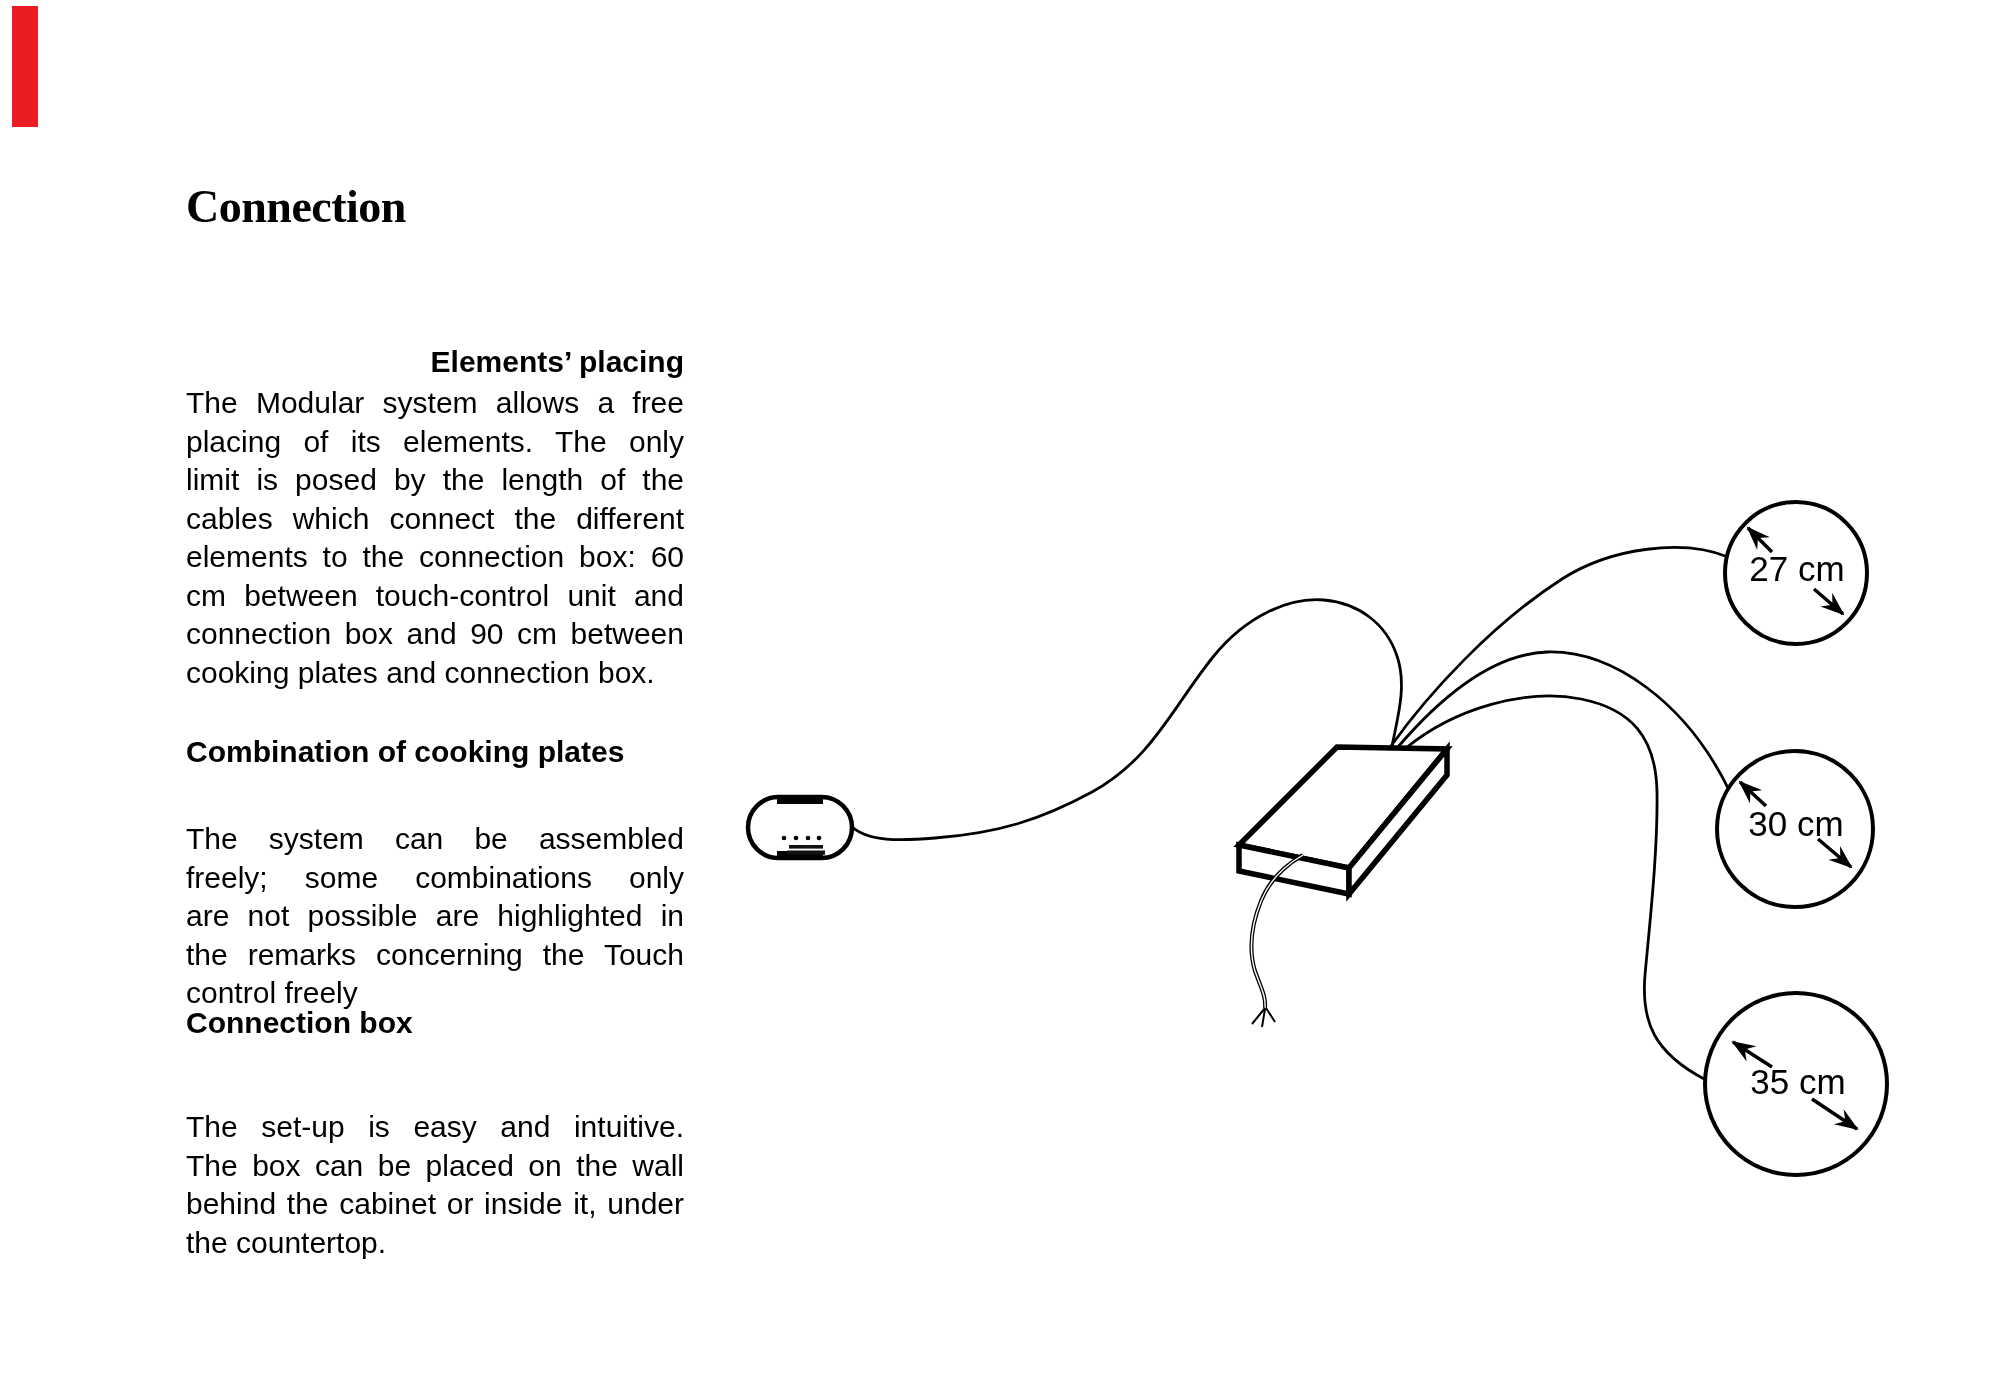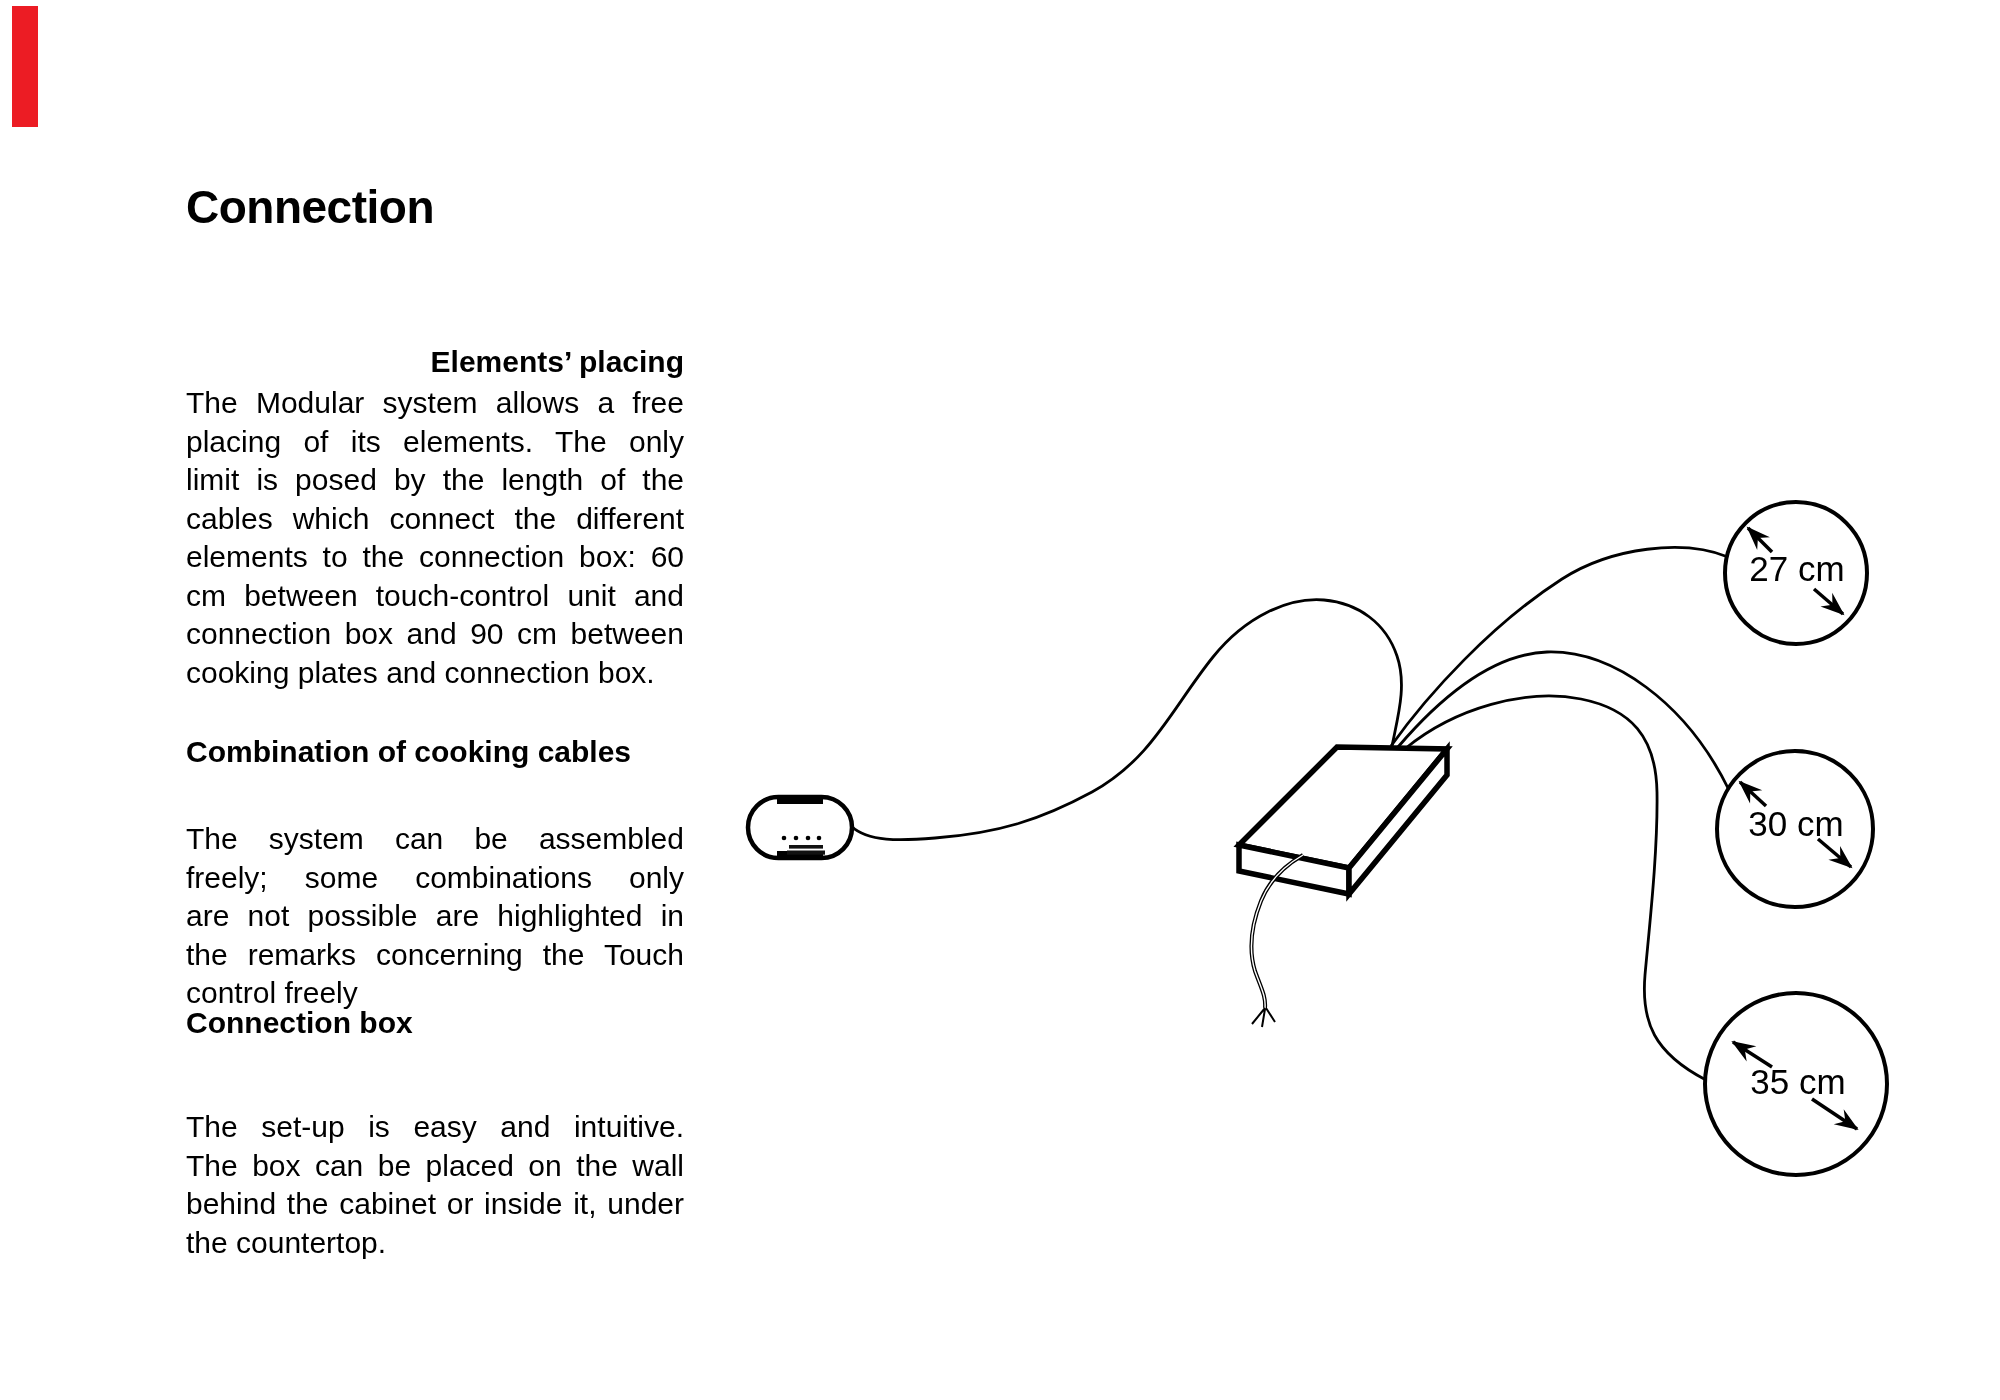--- a/index.html
+++ b/index.html
@@ -8,21 +8,21 @@
     font-family:"Liberation Sans",sans-serif;color:#000;
     overflow:hidden;
   }
   .red-mark{
     position:absolute;left:12px;top:6px;width:26px;height:121px;
     background:#ec1c24;
   }
   .textcol{position:absolute;left:186px;width:498px;}
   .title{
     top:178px;font-size:46px;font-weight:700;line-height:58px;
-    letter-spacing:-0.5px;white-space:nowrap;
+    letter-spacing:-0.5px;white-space:nowrap;font-family:Liberation Serif, serif;
   }
   .heading{
     font-size:30px;font-weight:700;line-height:36px;white-space:nowrap;
     letter-spacing:0;
   }
   .h1{top:344px;text-align:right;} .h2{top:734px;} .h3{top:1005px;}
   .p1{top:384px;} .p2{top:820px;} .p3{top:1108px;}
   .line{
     font-size:30px;line-height:38.5px;height:38.5px;
     text-align:justify;text-align-last:justify;white-space:nowrap;
@@ -47,21 +47,21 @@
     <div class="line">The Modular system allows a free</div>
     <div class="line">placing of its elements. The only</div>
     <div class="line">limit is posed by the length of the</div>
     <div class="line">cables which connect the different</div>
     <div class="line">elements to the connection box: 60</div>
     <div class="line">cm between touch-control unit and</div>
     <div class="line">connection box and 90 cm between</div>
     <div class="line last">cooking plates and connection box.</div>
   </div>
 
-<div class="textcol heading h2">Combination of cooking cables</div>
+<div class="textcol heading h2">Combination of cooking plates</div>
 <div class="textcol p2">
     <div class="line">The system can be assembled</div>
     <div class="line">freely; some combinations only</div>
     <div class="line">are not possible are highlighted in</div>
     <div class="line">the remarks concerning the Touch</div>
     <div class="line last">control freely</div>
   </div>
 
 <div class="textcol heading h3">Connection box</div>
 <div class="textcol p3">

